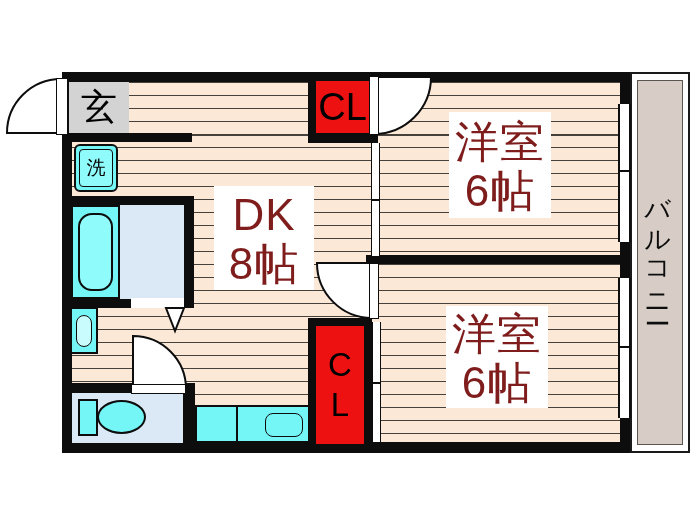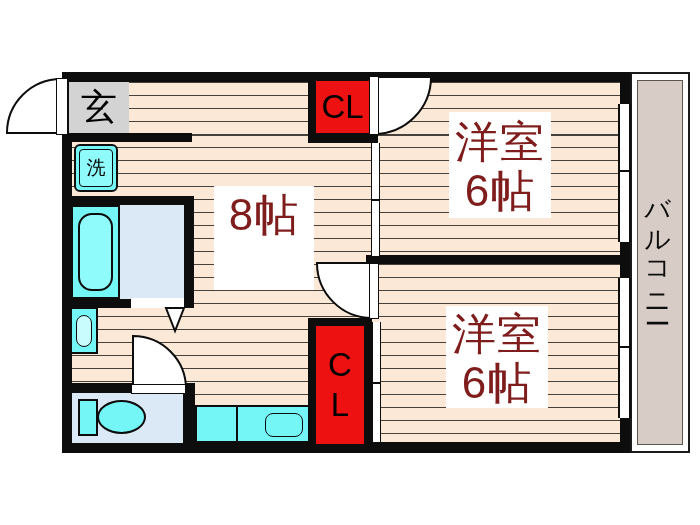--- a/index.html
+++ b/index.html
@@ -93,21 +93,21 @@
   <div class="abs cyan bordered" style="left:97px;top:400px;width:49px;height:34px;border-radius:50%;"></div>
 
   <div class="abs cyan bordered" style="left:195px;top:405px;width:120px;height:38px;">
     <div class="abs" style="left:39px;top:0;width:2px;height:100%;background:var(--wall,#0d0d0d);"></div>
     <div class="abs thin-bordered" style="left:68px;top:6px;width:38px;height:24px;border-radius:8px;"></div>
   </div>
 
   <div class="abs wall" style="left:366px;top:255px;width:264px;height:9px;"></div>
 
   <div class="abs wall" style="left:308px;top:72px;width:70px;height:71px;"></div>
-  <div class="abs red" style="left:316px;top:81px;width:53px;height:52px;display:flex;align-items:center;justify-content:center;font-size:33px;">
+  <div class="abs red" style="left:316px;top:81px;width:53px;height:52px;display:flex;align-items:center;justify-content:center;font-size:38px;">
     <span>CL</span>
   </div>
 
   <div class="abs wall" style="left:308px;top:318px;width:64px;height:134px;"></div>
   <div class="abs red" style="left:316px;top:326px;width:48px;height:118px;display:flex;flex-direction:column;align-items:center;justify-content:center;font-size:33px;line-height:1.2;">
     <span>C</span>
     <span>L</span>
   </div>
 
   <svg class="abs" style="left:0;top:0;" width="700" height="525" viewBox="0 0 700 525">
@@ -123,20 +123,21 @@
   <div class="abs whitebox thin-bordered" style="left:369px;top:263px;width:10px;height:56px;"></div>
   <div class="abs whitebox thin-bordered" style="left:131px;top:384px;width:55px;height:10px;"></div>
   <div class="abs slider" style="left:371px;top:143px;width:9px;height:113px;">
     <div class="mullion" style="top:56px;"></div>
   </div>
   <div class="abs slider" style="left:372px;top:322px;width:9px;height:120px;">
     <div class="mullion" style="top:60px;"></div>
   </div>
 
   <div class="abs label-box room-label" style="left:214px;top:186px;width:100px;height:104px;padding-top:4px;">
+    <div>DK</div>
     <div>8帖</div>
   </div>
   <div class="abs label-box room-label" style="left:449px;top:112px;width:102px;height:106px;padding-top:5px;">
     <div>洋室</div>
     <div>6帖</div>
   </div>
   <div class="abs label-box room-label" style="left:446px;top:306px;width:102px;height:102px;padding-top:3px;">
     <div>洋室</div>
     <div>6帖</div>
   </div>

